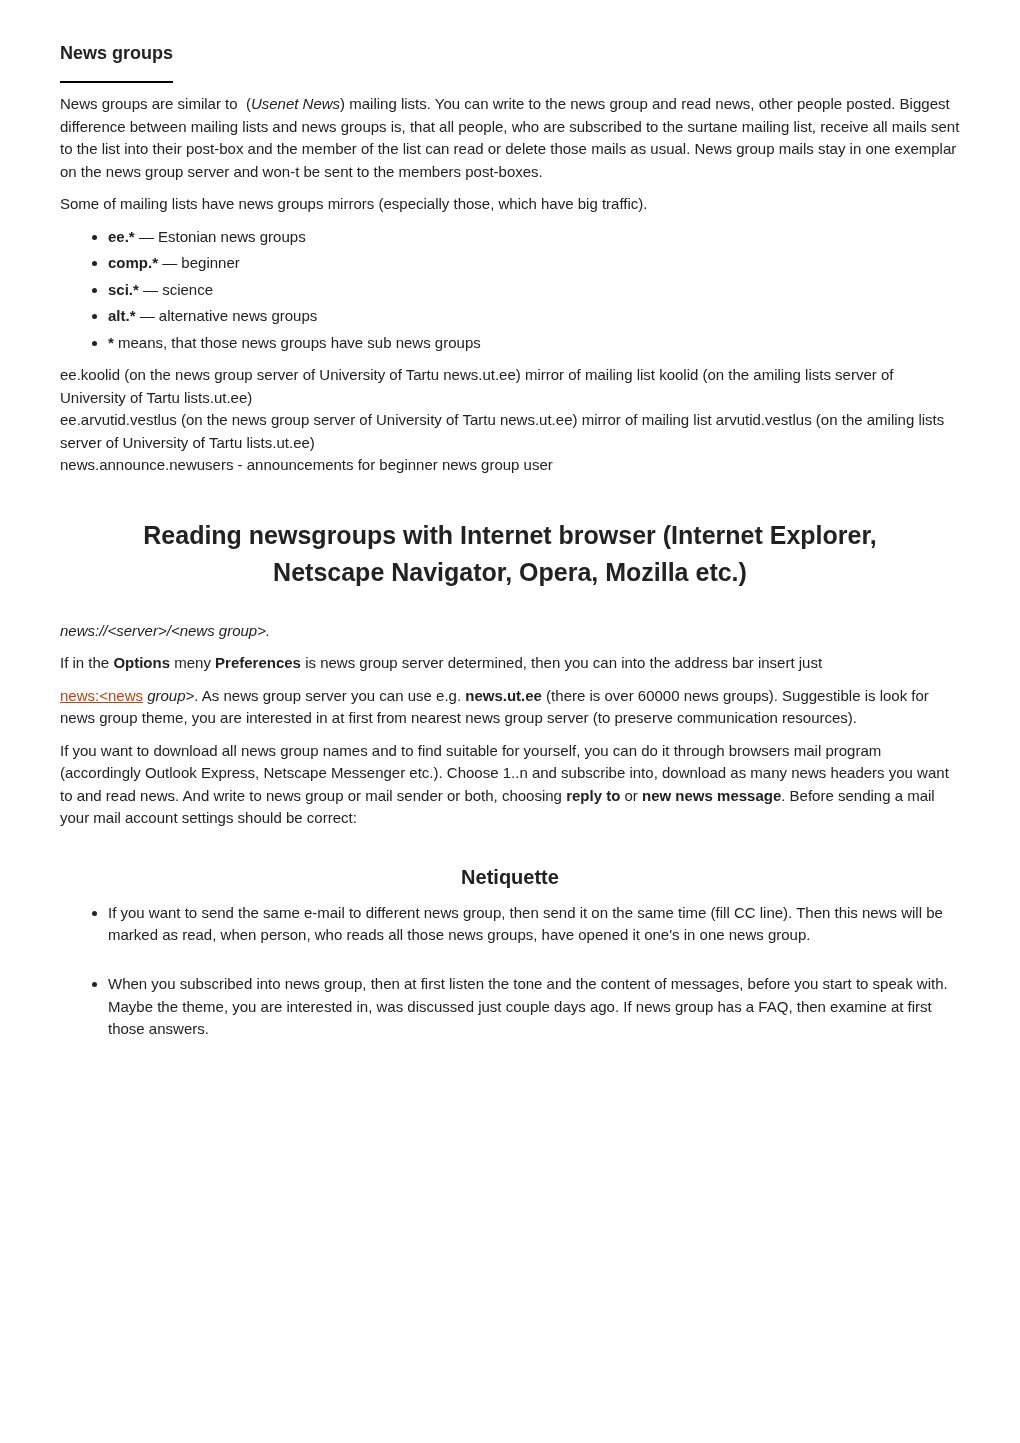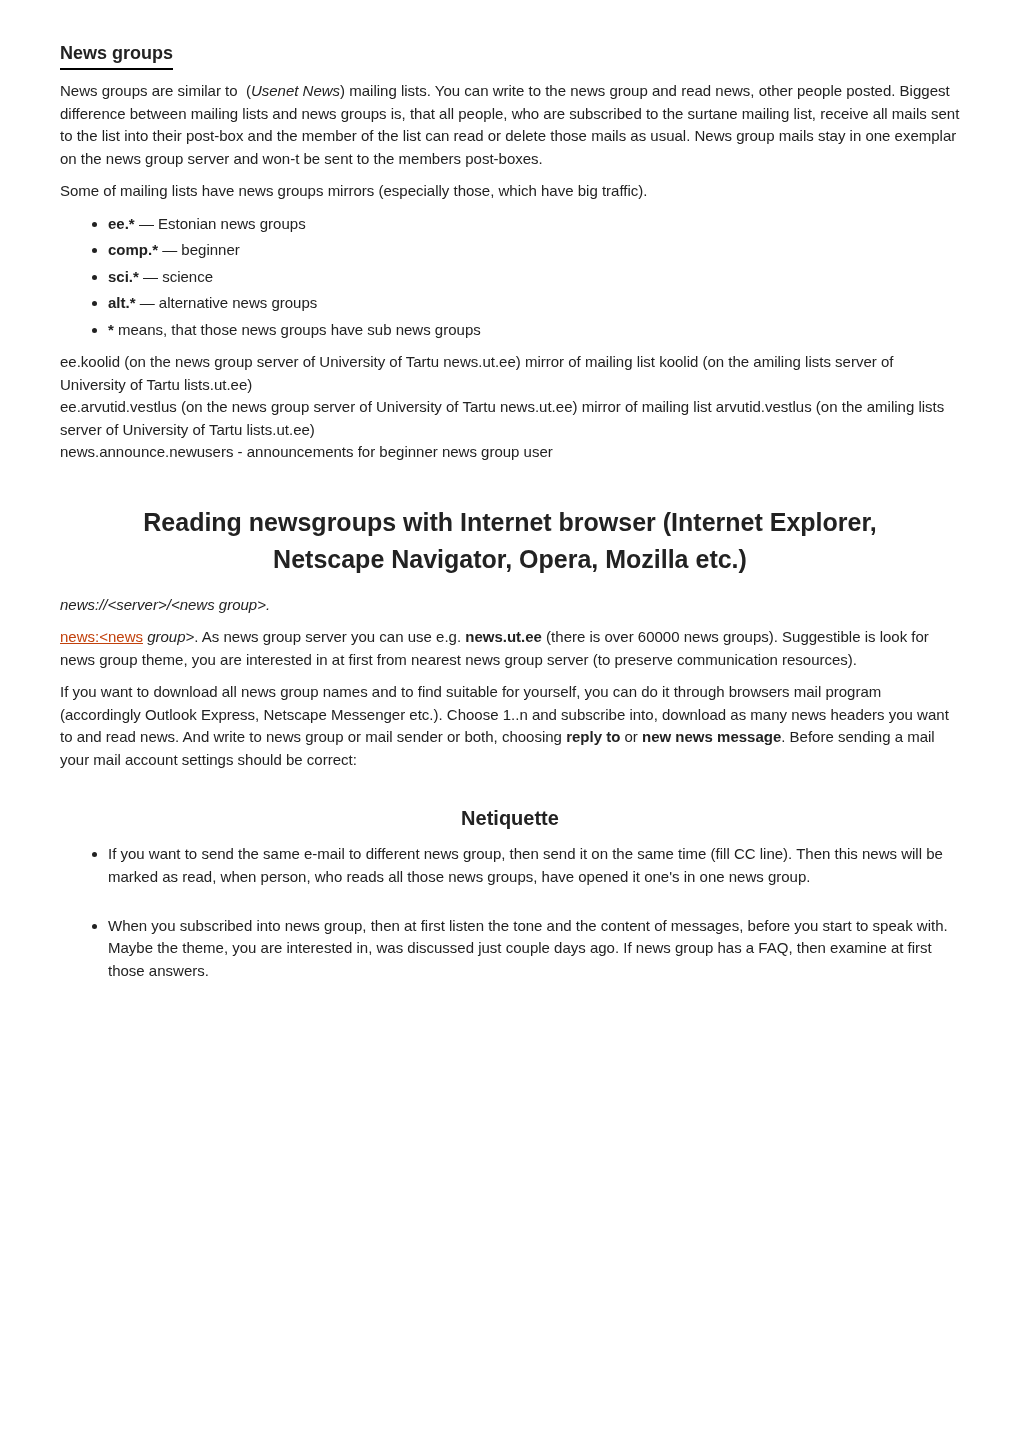--- a/index.html
+++ b/index.html
@@ -21,21 +21,21 @@
 
     .section {
       margin-bottom: 32px;
     }
 
     h2 {
       font-size: 18px;
       font-weight: bold;
       border-bottom: 2px solid #000;
       display: inline-block;
-      padding-bottom: 1px;
+      padding-bottom: 14px;
       margin-bottom: 10px;
     }
 
     h2.center {
       display: block;
       text-align: center;
       border-bottom: none;
       font-size: 25px;
       margin-bottom: 14px;
     }
@@ -136,20 +136,23 @@
   <h2 class="center">
     Reading newsgroups with Internet browser (Internet Explorer,<br>
     Netscape Navigator, Opera, Mozilla etc.)
   </h2>
 
 
   <p>
     <span class="italic news-url">news://&lt;<em>server</em>&gt;/&lt;<em>news group</em>&gt;.</span>
   </p>
 
+  <p>
+    If in the <span class="bold">Options</span> meny <span class="bold">Preferences</span> is news group server determined, then you can into the address bar insert just
+  </p>
 
   <p>
     <a href="#">news:&lt;news</a><span class="italic"> group&gt;</span>. As news group server you can use e.g. <span class="bold">news.ut.ee</span> (there is over 60000 news groups). Suggestible is look for news group theme, you are interested in at first from nearest news group server (to preserve communication resources).
   </p>
 
   <p>
     If you want to download all news group names and to find suitable for yourself, you can do it through browsers mail program (accordingly Outlook Express, Netscape Messenger etc.). Choose 1..n and subscribe into, download as many news headers you want to and read news. And write to news group or mail sender or both, choosing <span class="bold">reply to</span> or <span class="bold">new news message</span>. Before sending a mail your mail account settings should be correct:
   </p>
 
 </div>

